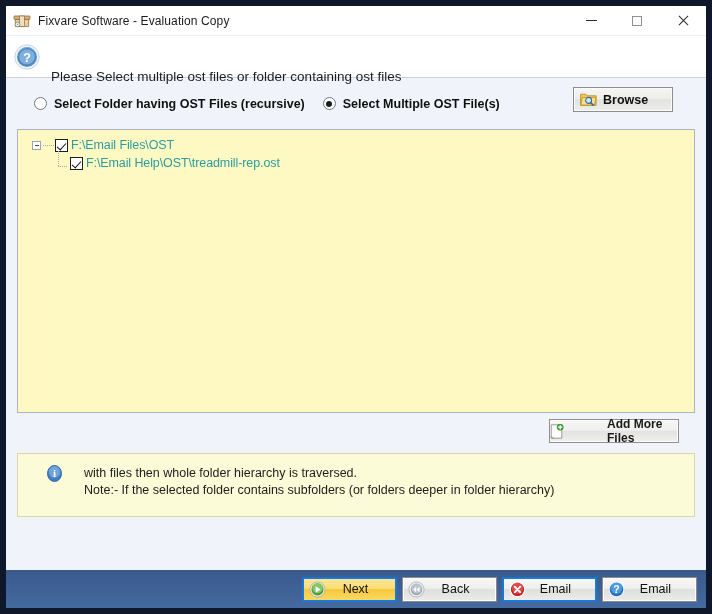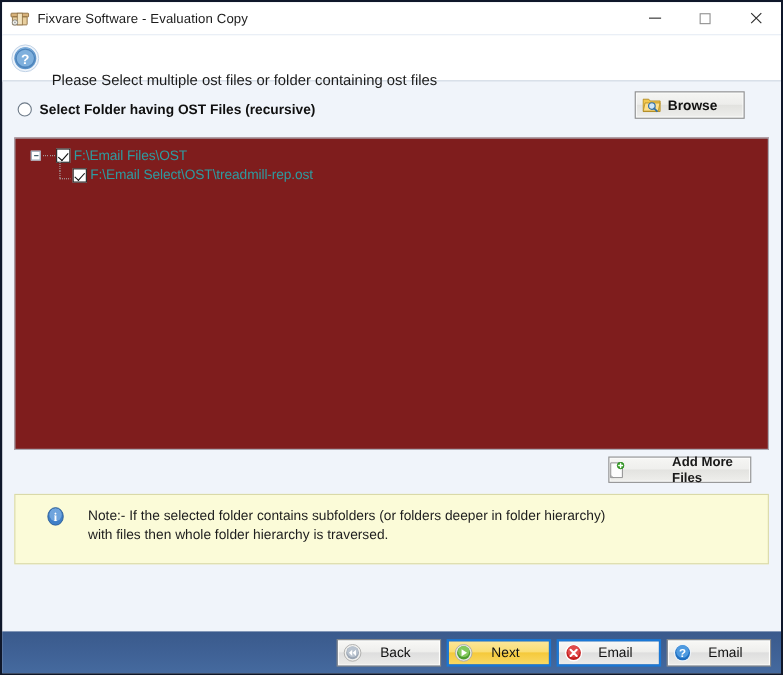--- a/index.html
+++ b/index.html
@@ -5,21 +5,21 @@
   html,body{margin:0;padding:0;}
   body{
     width:712px;height:614px;overflow:hidden;
     font-family:"Liberation Sans", sans-serif;
     background:#f0f4fa;
     -webkit-font-smoothing:antialiased;
   }
   .app{
     position:relative;width:712px;height:614px;
     background:#f0f4fa;
-    border:2px solid #0f172a;
+    border:6px solid #0f172a;
     box-sizing:border-box;
     display:flex;flex-direction:column;
   }
 
   
   .titlebar{
     height:29px;flex:0 0 29px;
     background:#ffffff;
     display:flex;align-items:center;
     border-bottom:1px solid #e8eef6;
@@ -60,21 +60,21 @@
     width:26px;height:26px;margin-left:8px;margin-right:11px;flex:0 0 26px;
   }
   .header-text{
     font-size:13.5px;color:#1c1c1c;white-space:nowrap;margin-top:40px;
   }
 
   
   .options-row{
     flex:0 0 51px;height:51px;
     display:flex;align-items:center;
-    padding:0 0 0 14px;
+    padding:0 0 0 28px;
     position:relative;
   }
   .radio-opt{display:flex;align-items:center;cursor:default;}
   .radio{
     width:13px;height:13px;border-radius:50%;
     border:1px solid #6d7a88;background:#ffffff;
     box-sizing:border-box;position:relative;flex:0 0 13px;
   }
   .radio.checked:after{
     content:"";position:absolute;left:2.5px;top:2.5px;
@@ -94,21 +94,21 @@
     display:flex;align-items:center;
     box-sizing:border-box;cursor:default;
   }
   .browse-btn .bicon{width:17px;height:15px;margin-left:6px;margin-right:6px;flex:0 0 17px;position:relative;}
   .browse-btn .blabel{font-size:12.5px;font-weight:bold;color:#111;}
 
   
   .tree-panel{
     margin:0 11px;
     flex:1 1 auto;
-    background:#7f1d1d;
+    background:#fef9c3;
     border:1px solid #adb6c0;
     box-sizing:border-box;
     overflow:hidden;
     position:relative;
     height:284px;
     max-height:284px;
   }
   .tree-root{padding:6px 0 0 14px;}
   .tnode{display:flex;align-items:center;height:18px;white-space:nowrap;}
   .tnode.child{margin-left:24px;}
@@ -244,20 +244,24 @@
     <span class="header-text">Please Select multiple ost files or folder containing ost files</span>
   </div>
 
   <div class="options-row">
 
     <div class="radio-opt">
       <span class="radio"></span>
       <span class="radio-label">Select Folder having OST Files (recursive)</span>
     </div>
 
+    <div class="radio-opt opt2">
+      <span class="radio checked"></span>
+      <span class="radio-label">Select Multiple OST File(s)</span>
+    </div>
 
     <div class="browse-btn">
       <span class="bicon">
         <svg width="17" height="15" viewBox="0 0 17 15">
           <path d="M0.6 2.2 h5.2 l1.3 1.6 h9.0 v9.6 h-15.5 z" fill="#f3c84e" stroke="#b08a20" stroke-width="0.8"></path>
           <path d="M2.4 5.6 h13.6 l-1.6 7.4 h-13.6 z" fill="#ffe08a" stroke="#b08a20" stroke-width="0.7"></path>
           <circle cx="8.6" cy="8.4" r="3.0" fill="#cfe6f7" stroke="#2f6ea8" stroke-width="1.1"></circle>
           <path d="M10.7 10.6 L13.2 13.1" stroke="#2f6ea8" stroke-width="1.6" stroke-linecap="round"></path>
         </svg>
       </span>
@@ -271,21 +275,21 @@
       <div class="tnode">
         <span class="expander"></span>
         <span class="dots"></span>
         <span class="cbox"></span>
         <span class="tlabel">F:\Email Files\OST</span>
       </div>
 
       <div class="tnode child">
         <span class="dots-l"></span>
         <span class="cbox"></span>
-        <span class="tlabel">F:\Email Select\OST\treadmill-rep.ost</span>
+        <span class="tlabel">F:\Email Help\OST\treadmill-rep.ost</span>
       </div>
 
     </div>
   </div>
 
   <div class="addrow">
     <div class="add-btn">
       <span class="aicon">
         <svg width="14" height="15" viewBox="0 0 14 15">
           <path d="M1.2 0.8 h7.4 l3.2 3.2 v10.2 h-10.6 z" fill="#fdfdfd" stroke="#8f8f8f" stroke-width="0.9"></path>
@@ -302,53 +306,53 @@
   <div class="note">
     <span class="note-icon">
       <svg width="17" height="17" viewBox="0 0 17 17">
         <ellipse cx="8.5" cy="8.5" rx="7" ry="8" fill="#3f7fc8"></ellipse>
         <ellipse cx="8.5" cy="6.8" rx="5.6" ry="6" fill="#6fa4dd"></ellipse>
         <ellipse cx="8.5" cy="8.5" rx="7" ry="8" fill="none" stroke="#2e5f99" stroke-width="0.9"></ellipse>
         <text x="8.5" y="12.4" font-family="Liberation Serif, serif" font-size="11" font-weight="bold" fill="#ffffff" text-anchor="middle">i</text>
       </svg>
     </span>
     <div>
+      <div class="note-text">with files then whole folder hierarchy is traversed.</div>
       <div class="note-text">Note:- If the selected folder contains subfolders (or folders deeper in folder hierarchy)</div>
-      <div class="note-text">with files then whole folder hierarchy is traversed.</div>
     </div>
   </div>
 
   <div class="spacer"></div>
 
   <div class="footer">
+
+    <div class="fbtn next focus">
+      <span class="ficon">
+        <svg width="17" height="17" viewBox="0 0 17 17">
+          <circle cx="8.5" cy="8.5" r="7.6" fill="#e9e9e4" stroke="#a9a9a7" stroke-width="0.8"></circle>
+          <circle cx="8.5" cy="8.5" r="6" fill="#4e9e2f"></circle>
+          <circle cx="8.5" cy="7.2" r="5.1" fill="#85c95e"></circle>
+          <path d="M6.6 5.3 l5.0 3.2 l-5.0 3.2 z" fill="#ffffff"></path>
+        </svg>
+      </span>
+      <span class="flabel">Next</span>
+    </div>
 
     <div class="fbtn">
       <span class="ficon">
         <svg width="17" height="17" viewBox="0 0 17 17">
           <circle cx="8.5" cy="8.5" r="7.6" fill="#f0f0ee" stroke="#a9a9a7" stroke-width="0.8"></circle>
           <circle cx="8.5" cy="8.5" r="5.8" fill="#9ba6b4"></circle>
           <circle cx="8.5" cy="7.4" r="5" fill="#b9c3cf"></circle>
           <path d="M8.2 5.6 v5.8 l-3.0 -2.9 z M11.6 5.6 v5.8 l-3.0 -2.9 z" fill="#ffffff"></path>
         </svg>
       </span>
       <span class="flabel">Back</span>
     </div>
 
-    <div class="fbtn next focus">
-      <span class="ficon">
-        <svg width="17" height="17" viewBox="0 0 17 17">
-          <circle cx="8.5" cy="8.5" r="7.6" fill="#e9e9e4" stroke="#a9a9a7" stroke-width="0.8"></circle>
-          <circle cx="8.5" cy="8.5" r="6" fill="#4e9e2f"></circle>
-          <circle cx="8.5" cy="7.2" r="5.1" fill="#85c95e"></circle>
-          <path d="M6.6 5.3 l5.0 3.2 l-5.0 3.2 z" fill="#ffffff"></path>
-        </svg>
-      </span>
-      <span class="flabel">Next</span>
-    </div>
-
     <div class="fbtn focus">
       <span class="ficon">
         <svg width="17" height="17" viewBox="0 0 17 17">
           <circle cx="8.5" cy="8.5" r="7.8" fill="#ffffff"></circle>
           <circle cx="8.5" cy="8.5" r="6.6" fill="#c42020"></circle>
           <circle cx="8.5" cy="7.2" r="5.6" fill="#e04a4a"></circle>
           <path d="M5.7 5.7 L11.3 11.3 M11.3 5.7 L5.7 11.3" stroke="#ffffff" stroke-width="1.9" stroke-linecap="round"></path>
         </svg>
       </span>
       <span class="flabel">Email</span>

